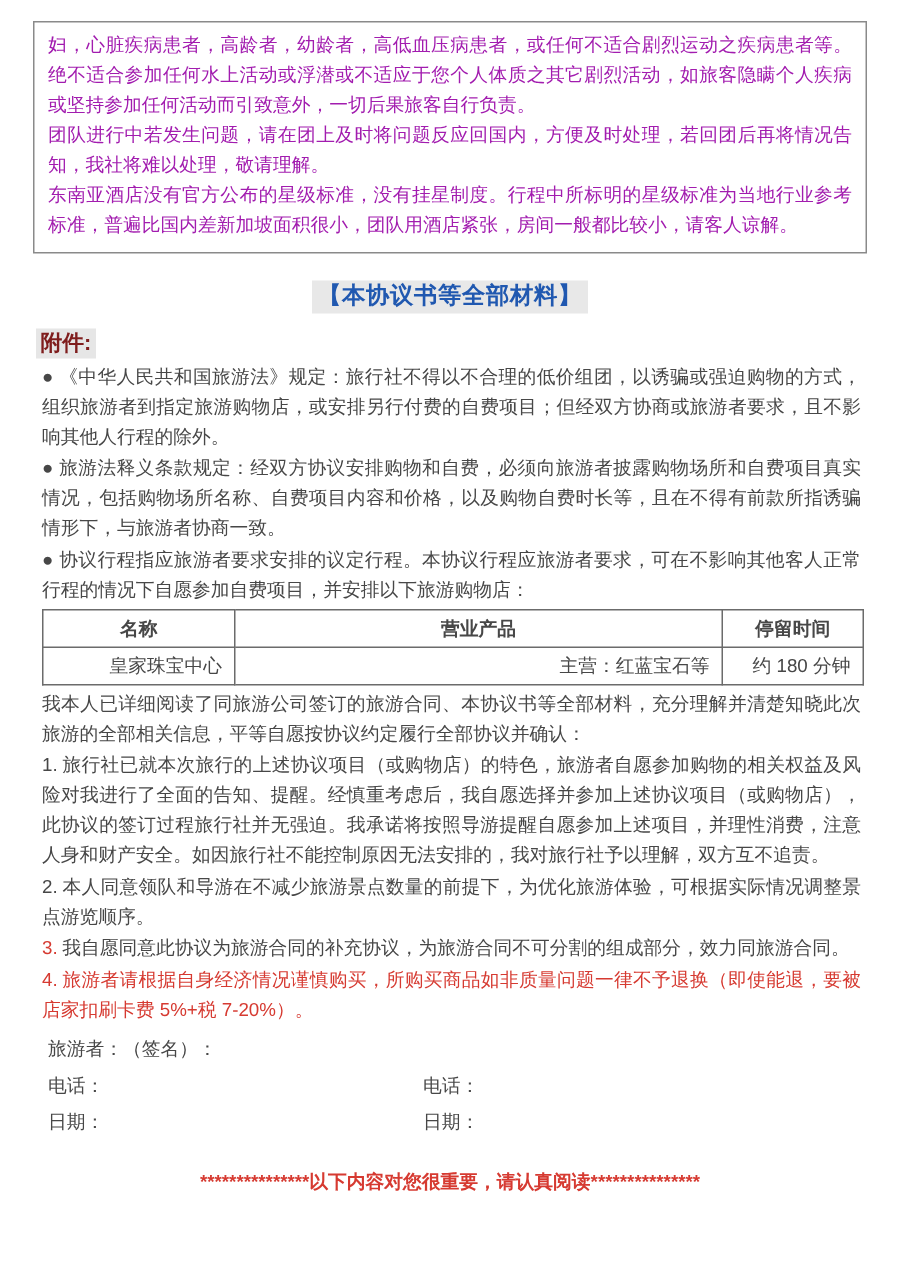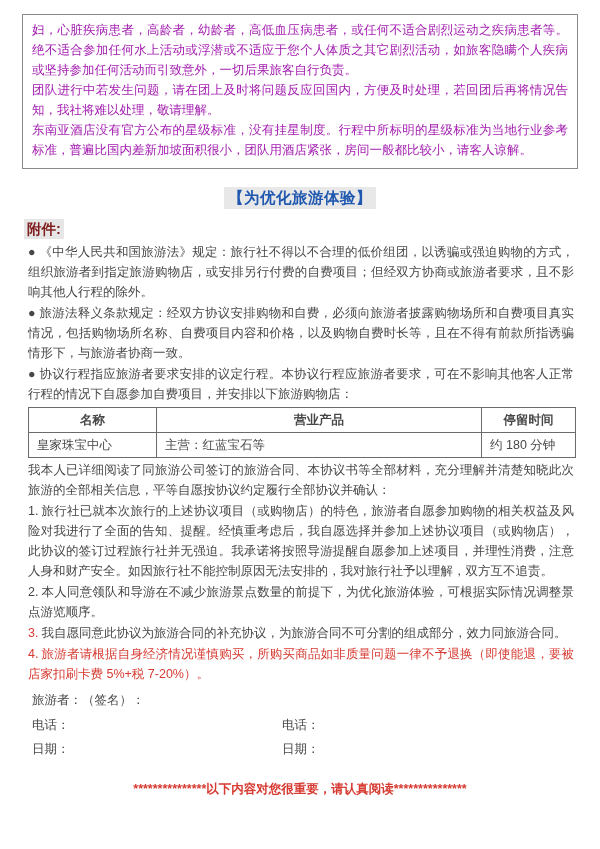--- a/index.html
+++ b/index.html
@@ -57,21 +57,21 @@
     margin: 3px 0 2px 0;
     color: #474747;
   }
   table.shops th, table.shops td {
     border: 1px solid #6b6b6b;
     height: 25px;
     padding: 1px 8px;
     font-size: 12.5px;
   }
   table.shops th { font-weight: bold; text-align: center; }
-  table.shops td { text-align: left; }
+  table.shops td { text-align: right; }
   .col-name { width: 128px; }
   .col-duration { width: 94px; }
   .content p.item { text-align: justify; margin-top: 1px; }
   .red { color: #d63a31; }
   .marker { margin-right: 3px; }
   .signature {
     margin: 4px 0 0 32px;
     line-height: 24.5px;
   }
   .signature .sig-row { display: flex; }
@@ -89,21 +89,21 @@
 
 <div class="page">
 
   <div class="notice-box">
     <p>妇，心脏疾病患者，高龄者，幼龄者，高低血压病患者，或任何不适合剧烈运动之疾病患者等。绝不适合参加任何水上活动或浮潜或不适应于您个人体质之其它剧烈活动，如旅客隐瞒个人疾病或坚持参加任何活动而引致意外，一切后果旅客自行负责。</p>
     <p>团队进行中若发生问题，请在团上及时将问题反应回国内，方便及时处理，若回团后再将情况告知，我社将难以处理，敬请理解。</p>
     <p>东南亚酒店没有官方公布的星级标准，没有挂星制度。行程中所标明的星级标准为当地行业参考标准，普遍比国内差新加坡面积很小，团队用酒店紧张，房间一般都比较小，请客人谅解。</p>
   </div>
 
   <div class="section-header">
-    <span class="hl">【为优化旅游体验】</span>
+    <span class="hl">【本协议书等全部材料】</span>
   </div>
 
   <div class="attachment">
     <span class="hl">附件:</span>
   </div>
 
   <div class="content">
     <p class="bullet">● 《中华人民共和国旅游法》规定：旅行社不得以不合理的低价组团，以诱骗或强迫购物的方式，组织旅游者到指定旅游购物店，或安排另行付费的自费项目；但经双方协商或旅游者要求，且不影响其他人行程的除外。</p>
     <p class="bullet">● 旅游法释义条款规定：经双方协议安排购物和自费，必须向旅游者披露购物场所和自费项目真实情况，包括购物场所名称、自费项目内容和价格，以及购物自费时长等，且在不得有前款所指诱骗情形下，与旅游者协商一致。</p>
     <p class="bullet">● 协议行程指应旅游者要求安排的议定行程。本协议行程应旅游者要求，可在不影响其他客人正常行程的情况下自愿参加自费项目，并安排以下旅游购物店：</p>

